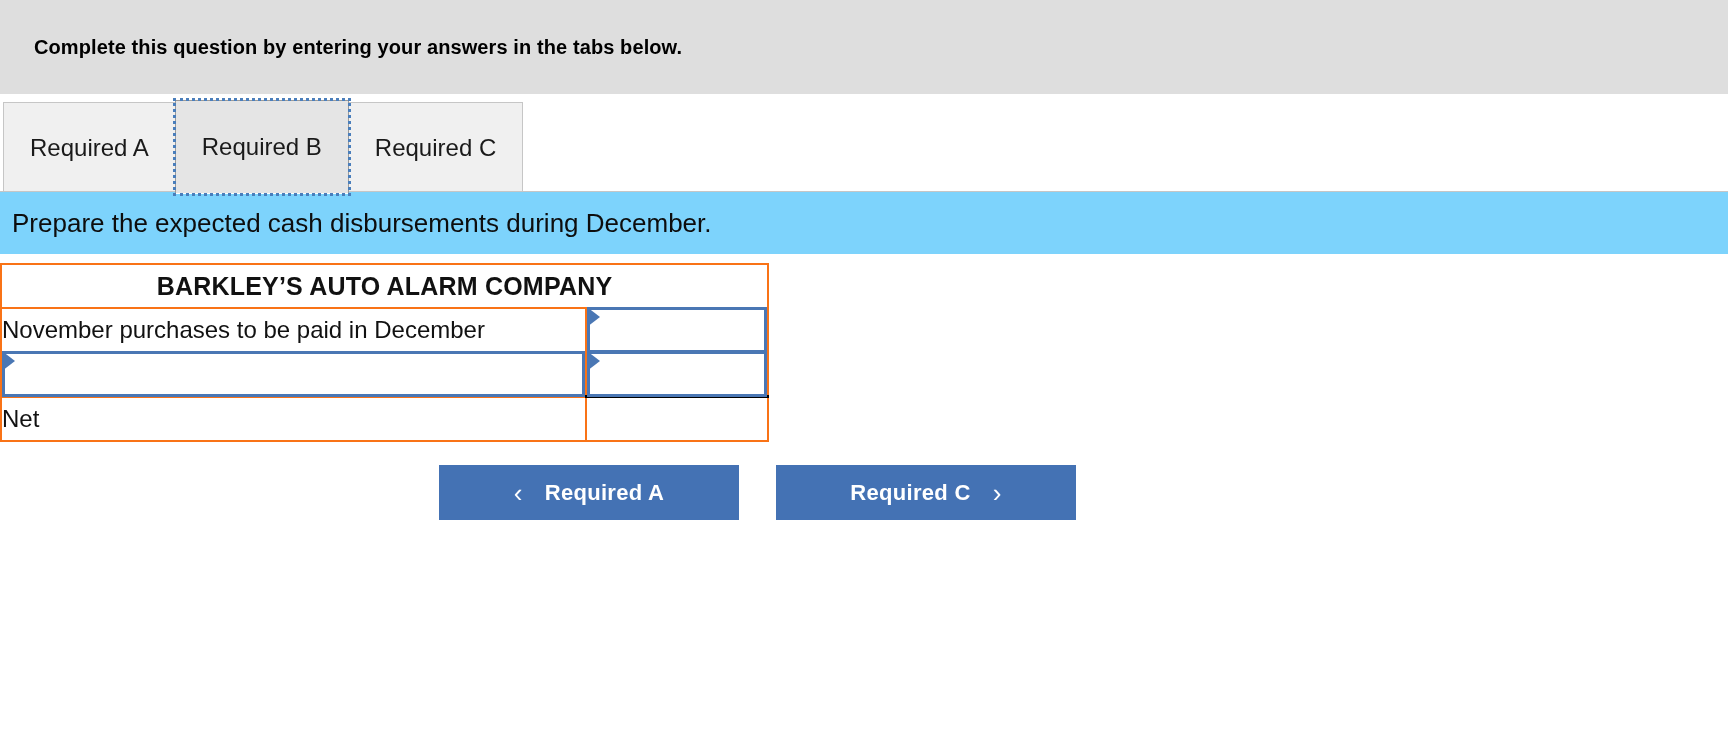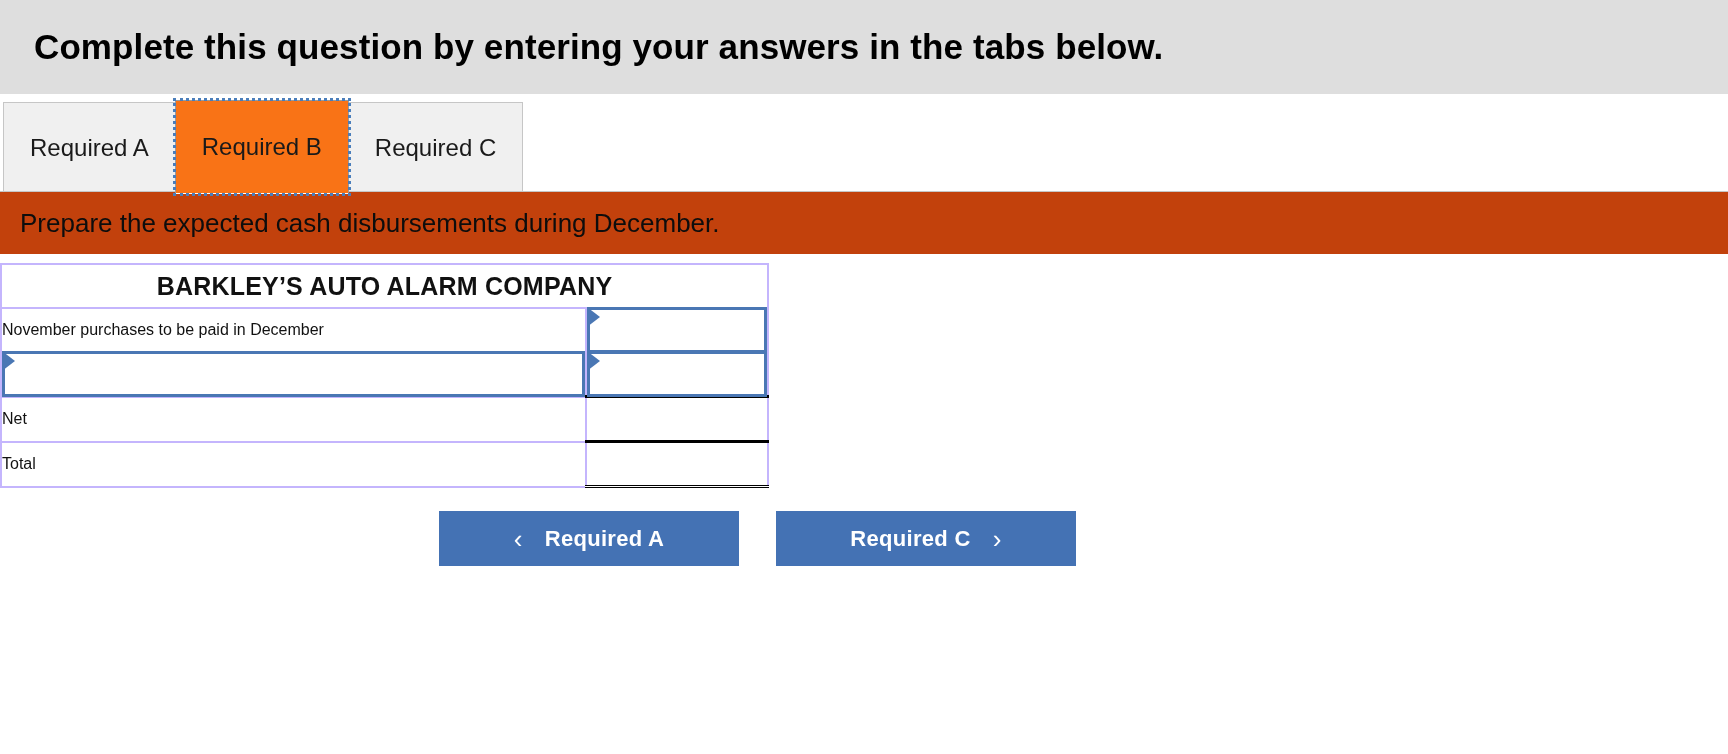--- a/index.html
+++ b/index.html
@@ -17,21 +17,21 @@
   
   .top-banner {
     height: 94px;
     background: #dedede;
     display: flex;
     align-items: center;
     box-sizing: border-box;
     padding-left: 34px;
   }
   .top-banner-text {
-    font-size: 35px;
+    font-size: 20px;
     font-weight: bold;
     color: #000000;
     letter-spacing: .1px;
   }
 
   
   .tabstrip-wrap {
     position: relative;
     height: 98px;
     background: #ffffff;
@@ -53,83 +53,83 @@
     border-bottom: none;
     display: flex;
     align-items: center;
     justify-content: center;
     font-size: 24px;
     color: #1a1a1a;
     margin-right: -1px;
     position: relative;
   }
   .tab.active {
-    background: #f97316;
+    background: #e5e5e5;
     border: 1px solid #9a9a9a;
     border-bottom: 1px solid #ffffff;
     outline: 3px dotted #4a7ebb;
     outline-offset: -1px;
     z-index: 3;
     height: 94px;
     margin-top: -2px;
   }
   .tabstrip-rule {
     position: absolute;
     left: 0;
     right: 0;
     bottom: 0;
     height: 1px;
     background: #c6c6c6;
   }
 
   
   .sub-banner {
     height: 62px;
-    background: #c2410c;
-    display: flex;
-    align-items: center;
-    box-sizing: border-box;
-    padding-left: 20px;
+    background: #7dd3fc;
+    display: flex;
+    align-items: center;
+    box-sizing: border-box;
+    padding-left: 12px;
   }
   .sub-banner-text {
     font-size: 26px;
     color: #0d0d0d;
   }
 
   
   .sheet-area {
     padding-top: 9px;
   }
   table.sheet {
     border-collapse: collapse;
     table-layout: fixed;
     margin-left: 0;
   }
   table.sheet td {
-    border: 2px solid #c4b5fd;
+    border: 2px solid #f97316;
     padding: 0;
     vertical-align: middle;
     background: #ffffff;
   }
   .col-label { width: 585px; }
   .col-value { width: 182px; }
 
   .hdr {
     background: #85ace0;
     text-align: center;
     font-size: 25px;
     font-weight: bold;
     color: #111111;
     height: 42px;
     letter-spacing: .2px;
   }
 
   .rowcell {
     height: 42px;
-    font-size: 16px;
+    font-size: 24px;
     color: #111111;
     padding-left: 4px;
   }
   .rowcell.indent { }
 
   
   .inputcell {
     position: relative;
     height: 42px;
   }
@@ -256,24 +256,20 @@
           <input class="xl-input" type="text" value="" style="">
         </td>
       </tr>
 
       <tr>
         <td class="rowcell indent">Net</td>
         <td class="plainvalue rule-top"></td>
       </tr>
 
 
-      <tr>
-        <td class="rowcell indent">Total</td>
-        <td class="plainvalue rule-top rule-double"></td>
-      </tr>
     </tbody>
   </table>
 </div>
 
 <div class="navrow">
   <button class="navbtn prev">
     <span class="chev">‹</span>
     <span>Required A</span>
   </button>
   <button class="navbtn next">

